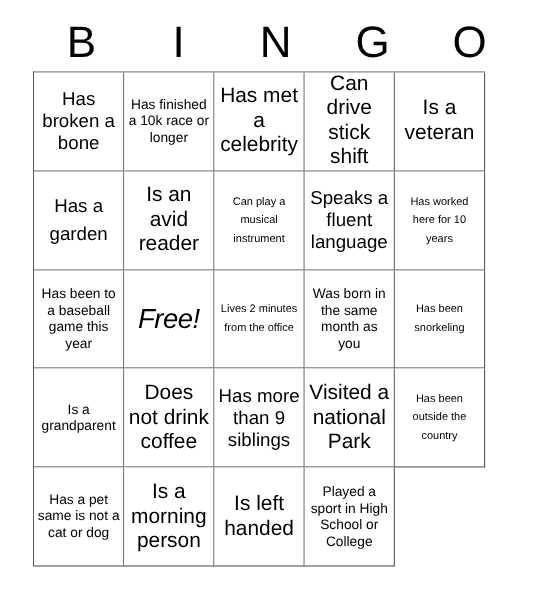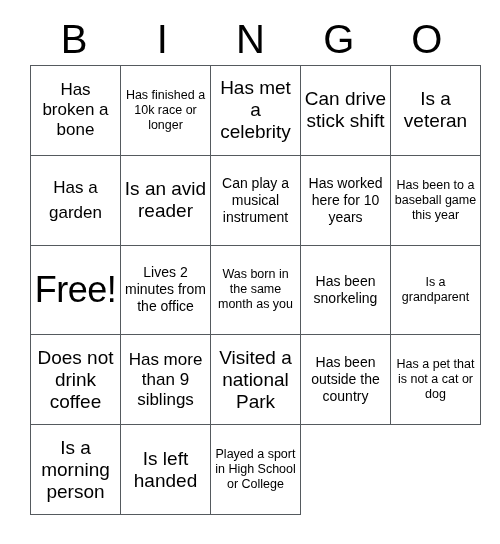--- a/index.html
+++ b/index.html
@@ -43,21 +43,21 @@
     letter-spacing: 0px;
     color: #000000;
     font-family: "Liberation Sans", sans-serif;
   }
 
   
   .grid {
     position: absolute;
     left: 30px;
     top: 65px;
-    width: 451px;
+    width: 411px;
     height: 450px;
     display: grid;
     grid-template-columns: repeat(5, 1fr);
     grid-template-rows: repeat(5, 1fr);
     border-top: 1px solid #555a5e;
     border-left: 1px solid #555a5e;
     box-sizing: border-box;
     background: #ffffff;
   }
 
@@ -77,25 +77,25 @@
   .cell-text {
     display: block;
     width: 100%;
     text-align: center;
     color: #000000;
     font-family: "Liberation Sans", sans-serif;
     font-weight: 400;
   }
 
   
-  .fs-xl   { font-size: 36px; line-height: 36px; }
+  .fs-xl   { font-size: 25px; line-height: 36px; font-style: italic; }
   .fs-lg   { font-size: 17px; line-height: 25px; }
   .fs-md   { font-size: 19px; line-height: 22px; }
   .fs-sm   { font-size: 17px; line-height: 20px; }
-  .fs-xs   { font-size: 14px; line-height: 17px; }
+  .fs-xs   { font-size: 10px; line-height: 17px; }
   .fs-xxs  { font-size: 12.5px; line-height: 15px; }
 
   .free-cell .cell-text { letter-spacing: -0.5px; }
 </style>
 </head>
 <body>
 
 <div class="card">
 
   <div class="header-row">
@@ -127,20 +127,23 @@
     <div class="cell">
       <span class="cell-text fs-lg">Has a garden</span>
     </div>
     <div class="cell">
       <span class="cell-text fs-md">Is an avid reader</span>
     </div>
     <div class="cell">
       <span class="cell-text fs-xs">Can play a musical instrument</span>
     </div>
     <div class="cell">
+      <span class="cell-text fs-sm">Speaks a fluent language</span>
+    </div>
+    <div class="cell">
       <span class="cell-text fs-xs">Has worked here for 10 years</span>
     </div>
 
     <div class="cell">
       <span class="cell-text fs-xxs">Has been to a baseball game this year</span>
     </div>
     <div class="cell free-cell">
       <span class="cell-text fs-xl">Free!</span>
     </div>
     <div class="cell">
@@ -163,21 +166,21 @@
       <span class="cell-text fs-sm">Has more than 9 siblings</span>
     </div>
     <div class="cell">
       <span class="cell-text fs-md">Visited a national Park</span>
     </div>
 
     <div class="cell">
       <span class="cell-text fs-xs">Has been outside the country</span>
     </div>
     <div class="cell">
-      <span class="cell-text fs-xxs">Has a pet that is not a cat or dog</span>
+      <span class="cell-text fs-xxs">Has a pet same is not a cat or dog</span>
     </div>
     <div class="cell">
       <span class="cell-text fs-md">Is a morning person</span>
     </div>
     <div class="cell">
       <span class="cell-text fs-md">Is left handed</span>
     </div>
     <div class="cell">
       <span class="cell-text fs-xxs">Played a sport in High School or College</span>
     </div>

